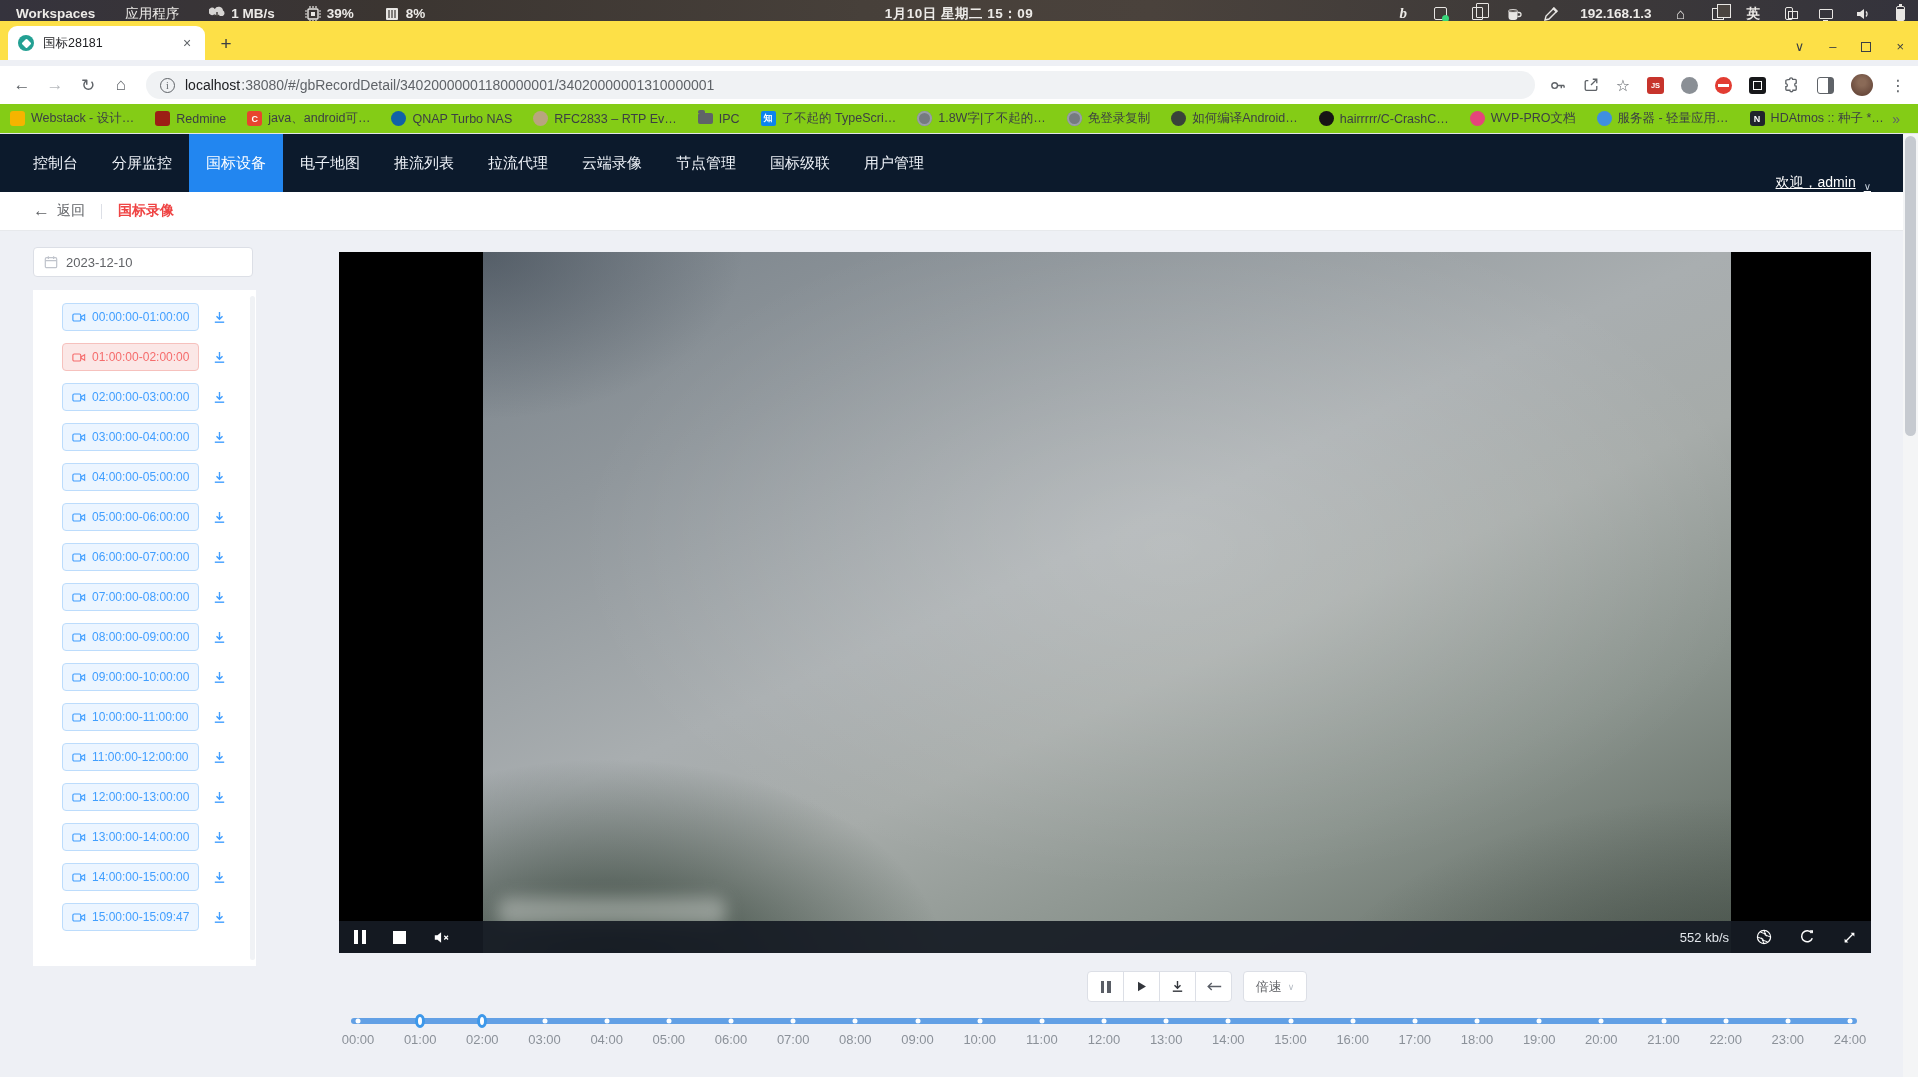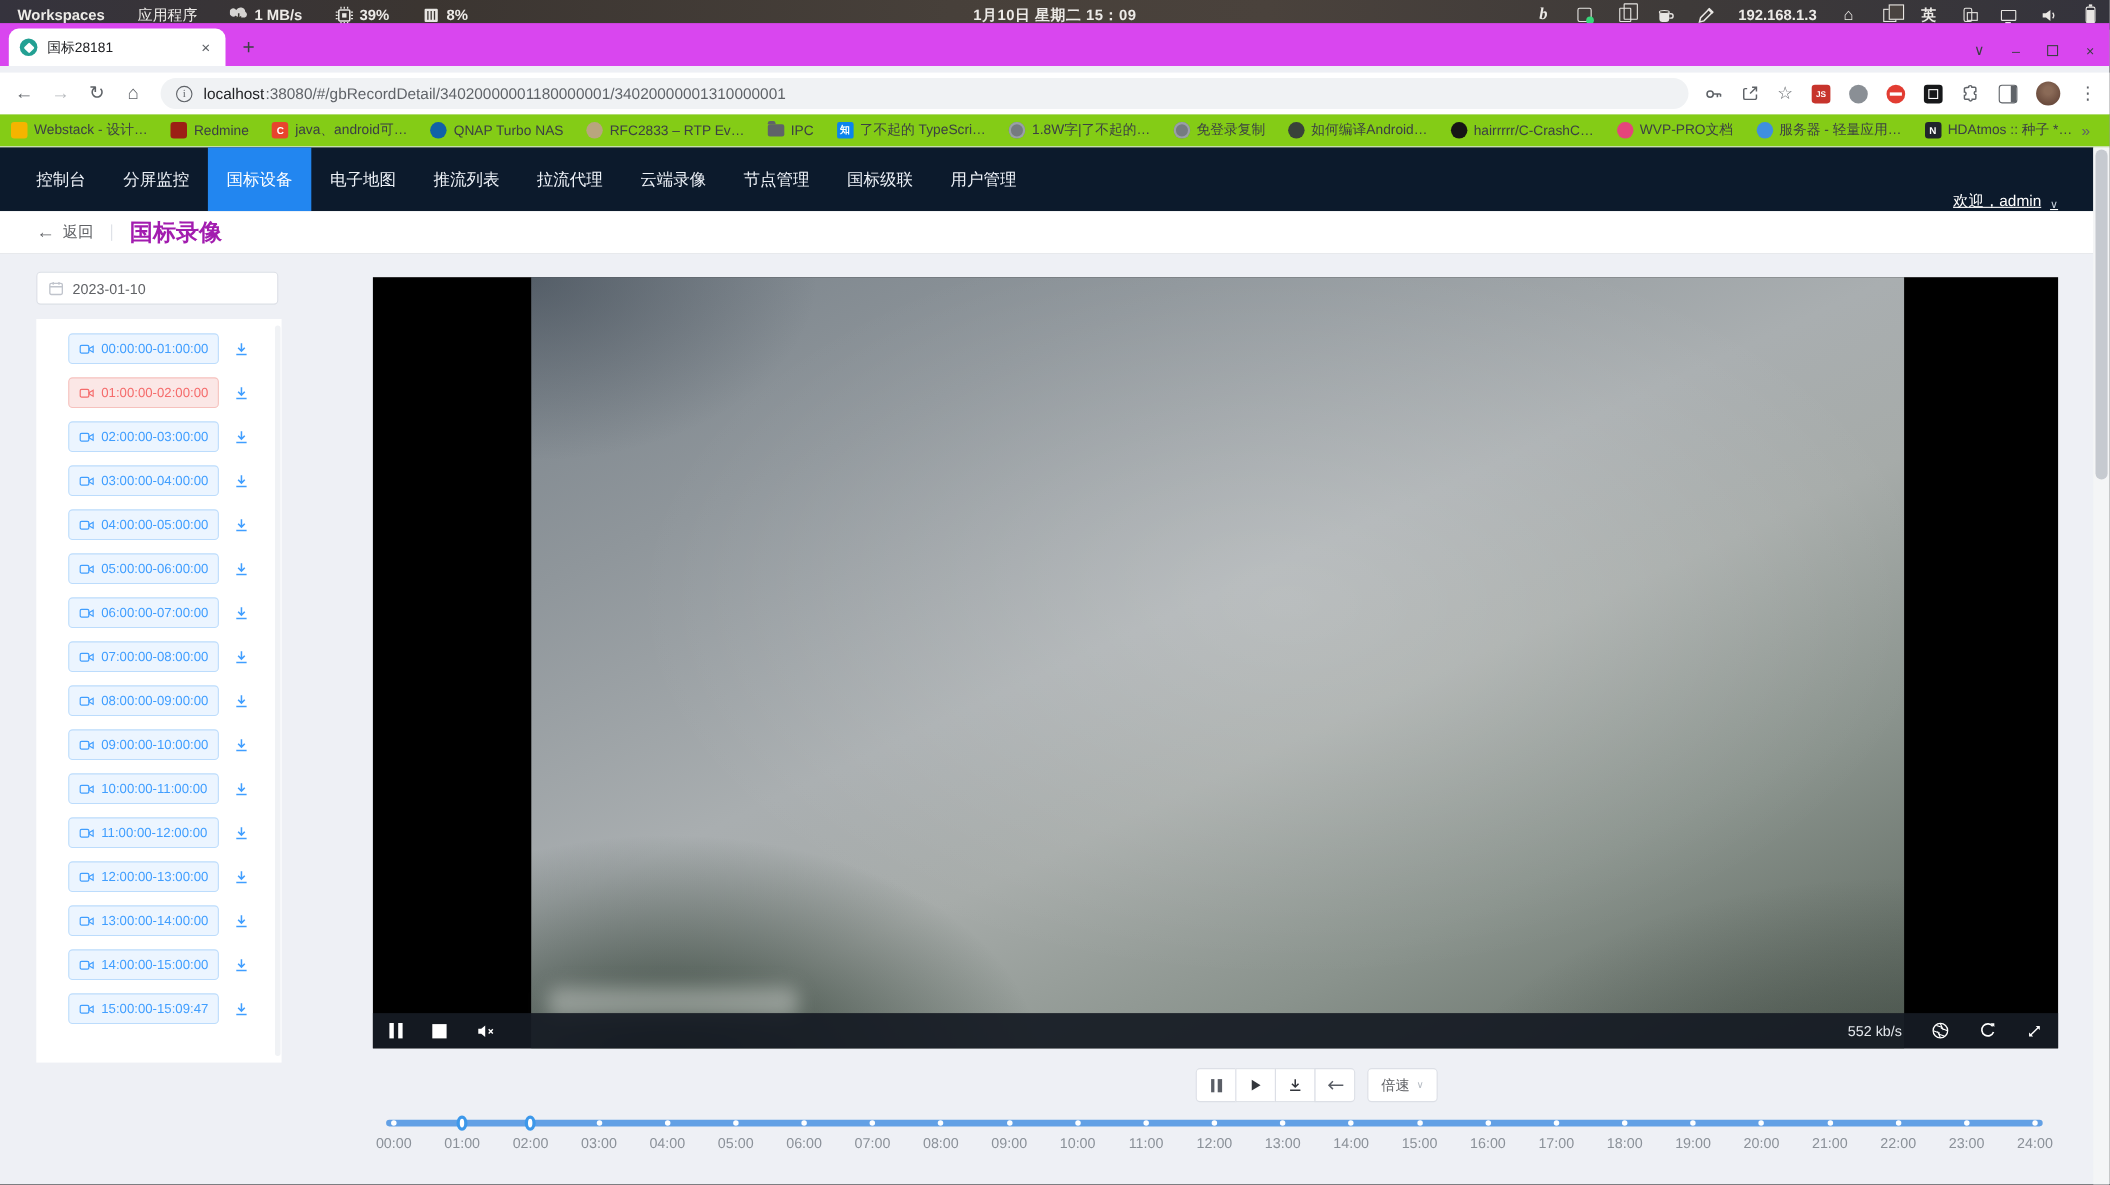--- a/index.html
+++ b/index.html
@@ -27,21 +27,21 @@
   .ic-two::before{content:"";position:absolute;left:4px;top:-5px;width:12px;height:12px;background:#4a4440;border:1.5px solid #e8e6e3;}
   .ic-phone{width:8px;height:13px;border:1.5px solid #e8e6e3;border-radius:2px;position:relative;}
   .ic-phone::after{content:"";position:absolute;right:-6px;bottom:0;width:8px;height:6px;border:1.5px solid #e8e6e3;}
   .ic-mon{width:14px;height:10px;border:1.5px solid #e8e6e3;border-radius:1px;position:relative;}
   .ic-mon::after{content:"";position:absolute;left:3px;bottom:-4px;width:5px;height:2px;background:#e8e6e3;}
   .ic-batt{width:9px;height:15px;border:1.5px solid #e8e6e3;border-radius:2px;position:relative;background:linear-gradient(to top,#e8e6e3 85%,transparent 85%);}
   .ic-batt::after{content:"";position:absolute;left:2px;top:-3px;width:3px;height:2px;background:#e8e6e3;}
   .glyph{font-size:15px;line-height:1;}
 
   
-  .tabstrip{position:absolute;left:0;top:21px;width:1918px;height:39px;background:#d946ef;display:flex;align-items:flex-end;}
+  .tabstrip{position:absolute;left:0;top:21px;width:1918px;height:39px;background:#fde047;display:flex;align-items:flex-end;}
   .tab{position:relative;margin-left:8px;width:197px;height:34px;background:#fff;border-radius:9px 9px 0 0;
     display:flex;align-items:center;padding:0 10px;gap:9px;font-size:12.5px;color:#202124;}
   .favicon{width:16px;height:16px;border-radius:50%;background:#23a093;position:relative;flex:none;}
   .favicon::after{content:"";position:absolute;left:4.5px;top:4.5px;width:7px;height:7px;background:#fff;transform:rotate(45deg);border-radius:1px;}
   .tab .title{flex:1;white-space:nowrap;overflow:hidden;}
   .tab .x{color:#5f6368;font-size:14px;width:16px;text-align:center;border-radius:50%;}
   .newtab{width:26px;height:26px;margin:0 0 3px 8px;display:flex;align-items:center;justify-content:center;
     color:#3c4043;font-size:19px;}
   .tabstrip-right{margin-left:auto;display:flex;align-items:center;gap:25px;padding:0 14px 6px 0;color:#3c4043;}
   .wbtn{font-size:13px;}
@@ -98,21 +98,21 @@
   .nav-tab.active{background:#2286f0;color:#fff;}
   .nav-right{margin-left:auto;display:flex;align-items:flex-end;gap:8px;padding-right:32px;color:#fff;font-size:14px;text-decoration:underline;}
   .nav-right .chev{font-size:10px;color:#c9d2dd;}
 
   
   .pagehead{position:absolute;left:0;top:192px;width:1903px;height:39px;background:#fff;border-bottom:1px solid #e7e9ec;
     display:flex;align-items:center;padding-left:33px;}
   .back{display:flex;align-items:center;gap:7px;color:#606266;font-size:14px;}
   .back .arr{font-size:17px;}
   .vdiv{width:1px;height:15px;background:#dcdfe6;margin:0 16px;}
-  .ptitle{font-size:21px;font-weight:700;color:#a21caf;}
+  .ptitle{font-size:14px;font-weight:700;color:#ef4444;}
 
   .vscroll{position:absolute;left:1903px;top:134px;width:15px;height:943px;background:#f4f5f6;}
   .vscroll .thumb{position:absolute;left:2px;right:2px;top:2px;height:300px;background:#c6cad0;border-radius:6px;}
 
   
   .date-input{position:absolute;left:33px;top:247px;width:220px;height:30px;background:#fff;border:1px solid #dcdfe6;
     border-radius:4px;display:flex;align-items:center;gap:8px;padding:0 10px;font-size:13px;color:#606266;}
   .side-panel{position:absolute;left:33px;top:290px;width:223px;height:676px;background:#fff;padding:13px 0 0 29px;}
   .side-panel::after{content:"";position:absolute;right:1px;top:6px;bottom:6px;width:5px;background:#f0f2f5;border-radius:3px;}
   .rec-row{display:flex;align-items:center;height:28px;margin-bottom:12px;}
@@ -404,21 +404,21 @@
 
   <div class="vscroll">
       <div class="thumb"></div>
     </div>
 
   <div class="date-input">
     <svg viewBox="0 0 16 16" width="14" height="14">
         <rect x="1.5" y="3" width="13" height="11.5" rx="1.5" fill="none" stroke="#c0c4cc" stroke-width="1.4"></rect>
         <path d="M1.5 6.5h13M5 1.5v3M11 1.5v3" stroke="#c0c4cc" stroke-width="1.4"></path>
       </svg>
-    <span>2023-01-10</span>
+    <span>2023-12-10</span>
   </div>
 
   <div class="side-panel">
     <div class="rec-row">
       <button class="rec-btn">
         <svg viewBox="0 0 16 12" width="14" height="11">
             <rect x="1" y="2" width="9" height="8" rx="1.5" fill="none" stroke="currentColor" stroke-width="1.3"></rect>
             <path d="M10.5 5.2l4-2.4v6.4l-4-2.4z" fill="none" stroke="currentColor" stroke-width="1.2"></path>
           </svg>
         <span>00:00:00-01:00:00</span>

